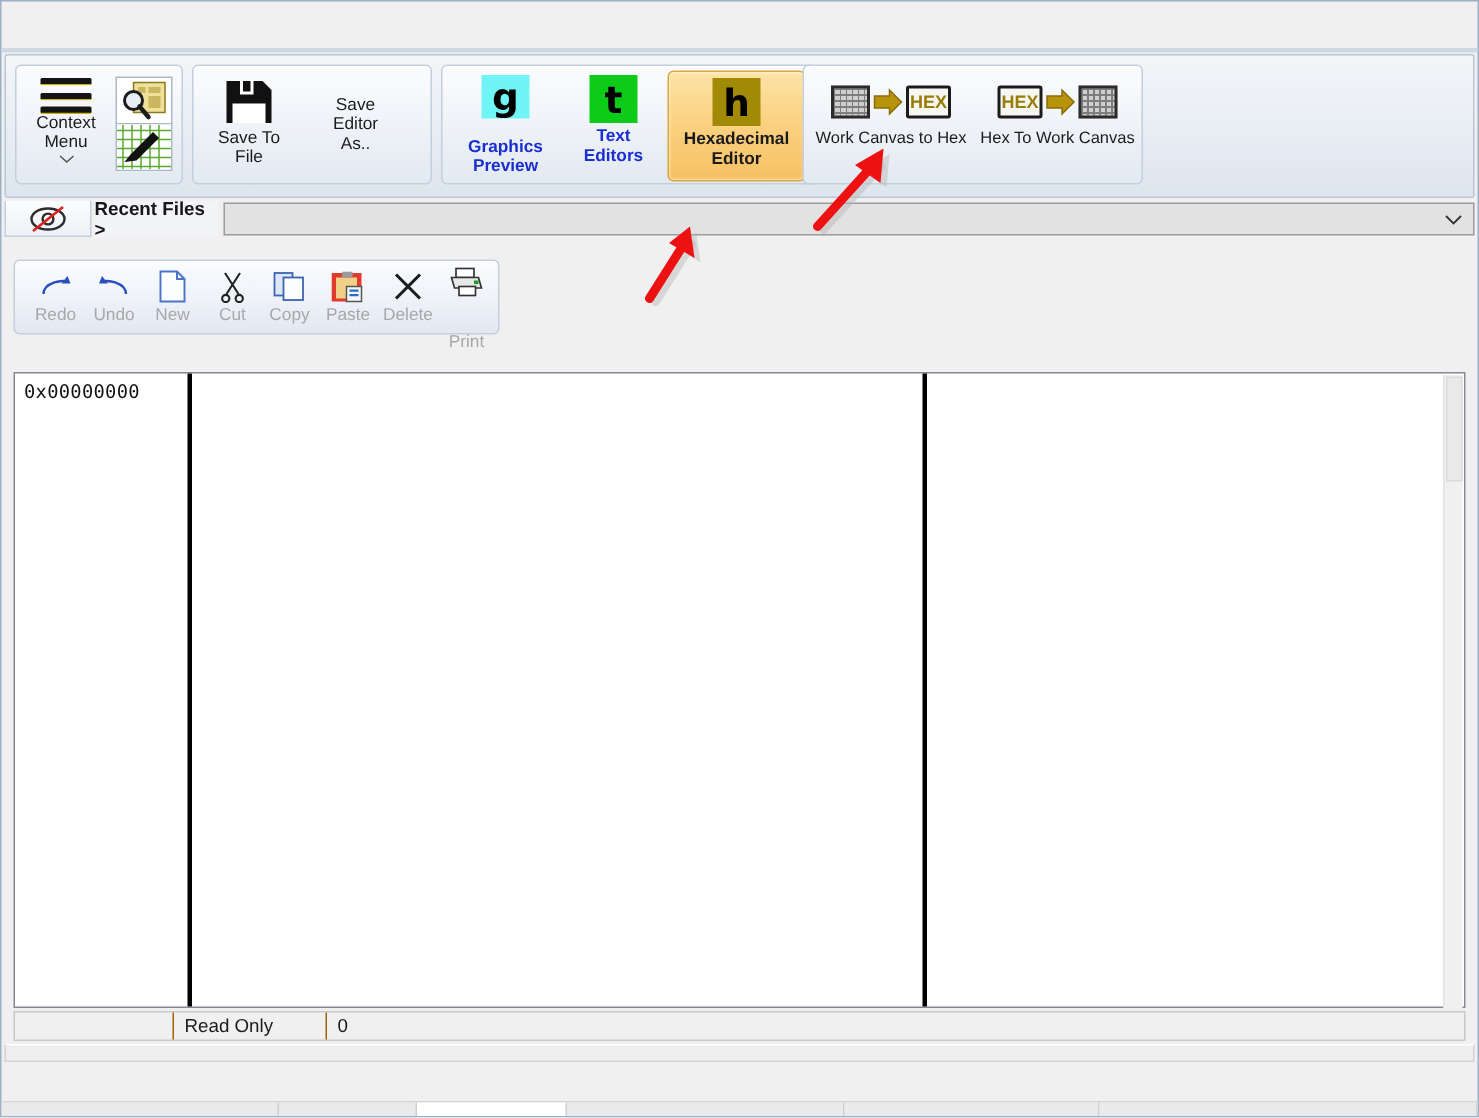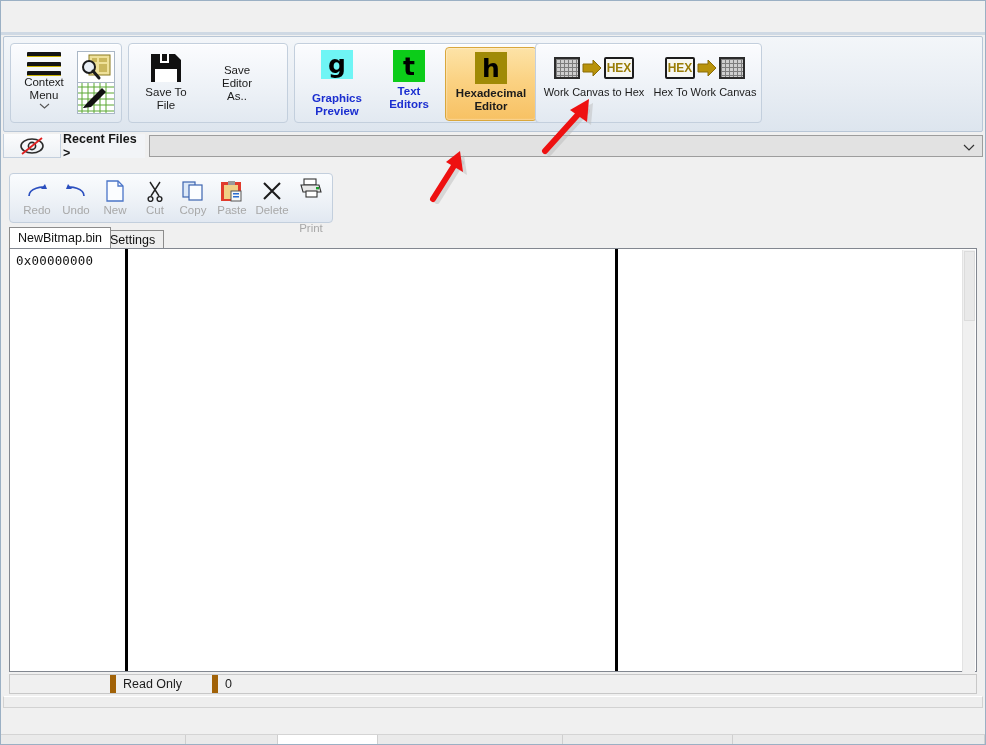--- a/index.html
+++ b/index.html
@@ -190,21 +190,21 @@
   }
 
   .statusbar {
     position:absolute; left:6px; top:513px; width:968px; height:20px;
     background:#f0f0f0; border:1px solid #c8c8c8;
     display:flex; align-items:center;
   }
   .sb-cell {
     height:18px; display:flex; align-items:center;
     font-size:12.5px; color:#1c1c1c;
-    border-right:6px solid #a16207;
+    border-right:1px solid #a16207;
     padding-left:7px;
   }
   .sb-cell:last-child { border-right:none; }
 
   .statusbar2 {
     position:absolute; left:0px; top:535px; width:980px; height:12px;
     background:#eeeeee; border:1px solid #d2d2d2; border-top:1px solid #fff;
   }
 
   
@@ -440,28 +440,20 @@
               <rect x="4" y="1" width="12" height="6" fill="#fff" stroke="#333" stroke-width="1.1"></rect>
               <path d="M1 7 H19 L21 14 H3 Z" fill="#e8e8e8" stroke="#333" stroke-width="1.1"></path>
               <rect x="6" y="13" width="11" height="6" fill="#fff" stroke="#333" stroke-width="1.1"></rect>
               <rect x="16" y="9" width="3" height="2.4" fill="#1c9e2b"></rect>
             </svg>
         </div>
         <div class="tl">Print</div>
       </div>
     </div>
 
-    <div class="tabstrip">
-      <div class="tab active" style="left:0px;">
-        <span>NewBitmap.bin</span>
-      </div>
-      <div class="tab inactive" style="left:92px;">
-        <span>Settings</span>
-      </div>
-    </div>
 
     <div class="hexframe">
       <div class="addr">0x00000000</div>
       <div class="vsep" style="left:115px;"></div>
       <div class="vsep" style="left:605px;"></div>
       <div style="position:absolute;left:122px;top:4px;font-family:'DejaVu Sans Mono',monospace;font-size:12.5px;color:#111;"></div>
       <div style="position:absolute;left:612px;top:4px;font-family:'DejaVu Sans Mono',monospace;font-size:12.5px;color:#111;"></div>
       <div class="vscroll">
         <div class="thumb"></div>
       </div>

